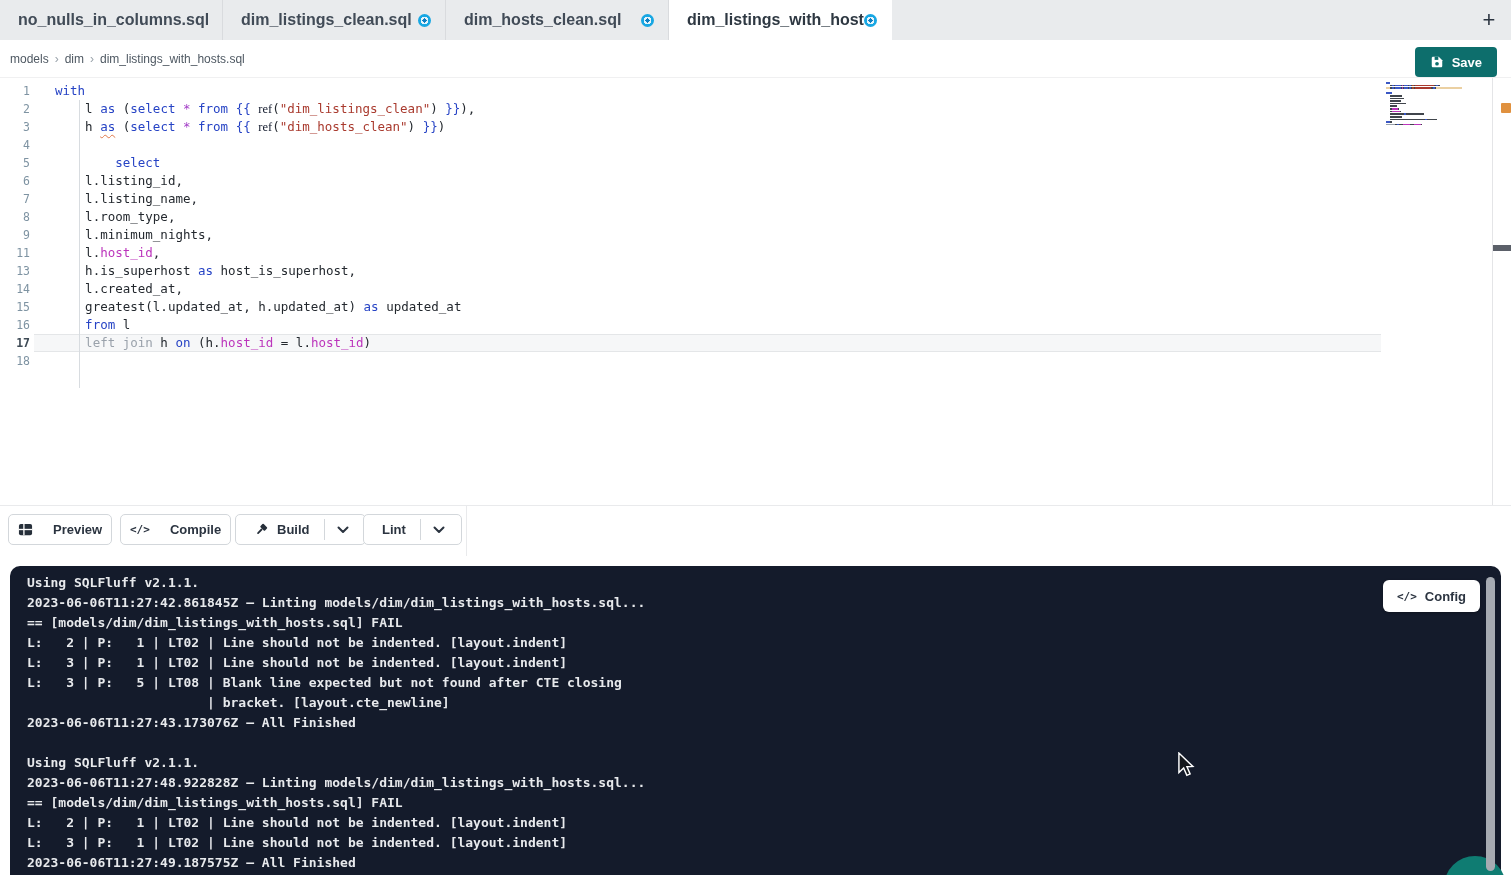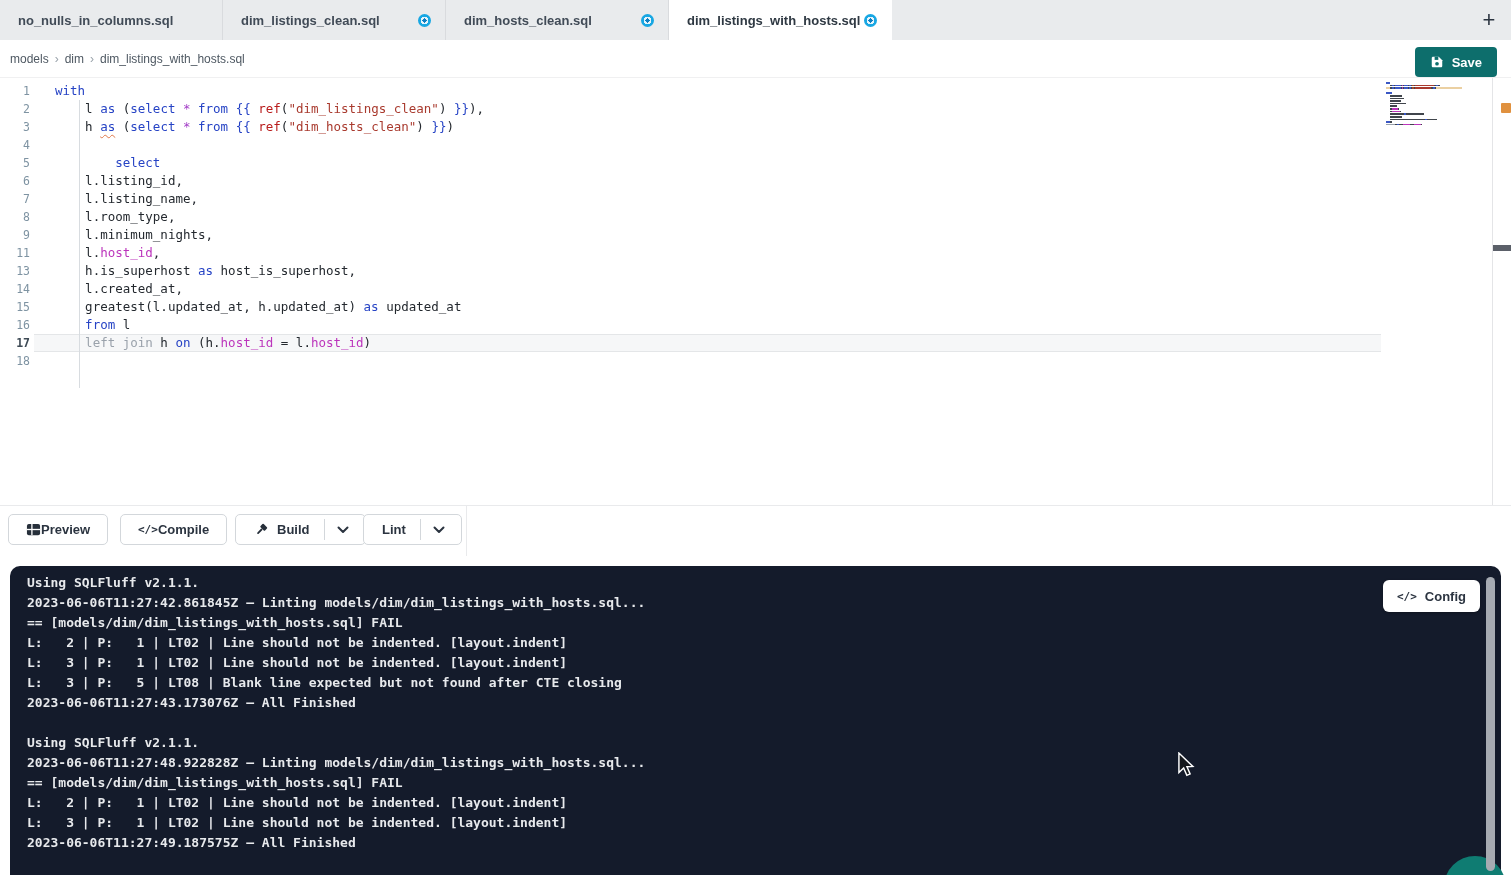--- a/index.html
+++ b/index.html
@@ -4,21 +4,21 @@
 <style>
   html,body{margin:0;padding:0;background:#fff;}
   .screen{position:relative;width:1511px;height:875px;overflow:hidden;background:#fff;
           font-family:"Liberation Sans",sans-serif;color:#2b3440;}
 
   
   .tabbar{position:absolute;top:0;left:0;right:0;height:40px;background:#e9ebed;display:flex;align-items:stretch;}
   .tabs{display:flex;}
   .ftab{width:223px;box-sizing:border-box;display:flex;align-items:center;
         padding:0 14px 0 18px;border-right:1px solid #d9dbde;background:#e9ebed;cursor:default;}
-  .ftab-label{font-size:13px;font-weight:700;color:#414b57;white-space:nowrap;overflow:hidden;}
+  .ftab-label{font-size:16px;font-weight:700;color:#414b57;white-space:nowrap;overflow:hidden;}
   .ftab.active{background:#fff;border-right:1px solid #fff;}
   .ftab.active .ftab-label{color:#2e3842;}
   .moddot{width:13px;height:13px;border-radius:50%;margin-left:auto;flex:none;
           background:radial-gradient(circle,#0f7fc2 0 2.2px,#e6f4fb 2.2px 3.7px,#18a7e3 3.7px 6.6px);}
   .plusbtn{margin-left:auto;width:44px;display:flex;align-items:center;justify-content:center;
            font-size:22px;font-weight:400;color:#2b3440;}
 
   
   .crumbrow{position:absolute;top:40px;left:0;right:0;height:38px;background:#fff;
             border-bottom:1px solid #f0f0f1;display:flex;align-items:center;padding-left:10px;box-sizing:border-box;}
@@ -31,38 +31,38 @@
   
   .editor{position:absolute;top:78px;left:0;width:1511px;height:427px;background:#fff;
           font-family:"DejaVu Sans Mono",monospace;font-size:12.5px;}
   .code-lines{position:absolute;top:4px;left:0;width:1381px;}
   .cl{display:flex;height:18px;line-height:18px;white-space:pre;}
   .ln{width:34px;flex:none;text-align:right;padding-right:4px;box-sizing:border-box;
       color:#7e93a2;font-size:11.5px;}
   .lc{flex:1;padding-left:21px;color:#24292f;}
   .cl.active .lc{background:#f6f7f8;box-shadow:inset 0 1px 0 #e4e6e8,inset 0 -1px 0 #e4e6e8;}
   .cl.active .ln{color:#3e4a55;font-weight:bold;}
-  .tk-k{color:#2643c5;} .tk-o{color:#a23bc6;} .tk-f{color:#b91c1c;} .tk-s{color:#a93a2e;}
+  .tk-k{color:#2643c5;} .tk-o{color:#a23bc6;} .tk-f{color:#0f172a;font-family:Liberation Serif, serif;} .tk-s{color:#a93a2e;}
   .tk-v{color:#bc35bc;} .tk-g{color:#9aa2ab;} .tk-p{color:#24292f;}
   .tk-sq{text-decoration-line:underline;text-decoration-style:wavy;text-decoration-color:#e0784a;
          text-decoration-thickness:1px;text-underline-offset:3px;}
   .indent-guide{position:absolute;left:79px;top:22px;width:1px;height:288px;background:#d8dce0;}
   .minimap{position:absolute;left:1386px;top:4px;width:76px;}
   .mmr{height:1.6px;margin-bottom:1.02px;display:flex;}
   .mmr.mm-hl{background:#ebd0a2;}
   .mseg{height:100%;flex:none;}
   .ruler{position:absolute;left:1492px;top:0;width:1px;height:427px;background:#e4e5e7;}
   .rmark-orange{position:absolute;left:1501px;top:25px;width:10px;height:10px;background:#e0913f;border-radius:1px;}
   .rmark-dark{position:absolute;left:1493px;top:167px;width:18px;height:6px;background:#5b6069;}
 
   
   .toolbar{position:absolute;top:505px;left:0;right:0;height:50px;background:#fff;border-top:1px solid #e9eaec;box-sizing:content-box;}
   .btn,.splitbtn{position:absolute;top:8px;height:31px;box-sizing:border-box;background:#fff;
        border:1px solid #d3d7db;border-radius:5px;}
-  .btn{display:flex;align-items:center;gap:0;padding:0 17px;font-size:13px;font-weight:700;color:#2b3440;}
+  .btn{display:flex;align-items:center;gap:20px;padding:0 9px;font-size:13px;font-weight:700;color:#2b3440;}
   .splitbtn{display:flex;align-items:stretch;padding:4px;}
   .split-main{display:flex;align-items:center;gap:8px;padding:0 14px;font-size:13px;font-weight:700;color:#2b3440;}
   .split-chev{width:36px;display:flex;align-items:center;justify-content:center;border-left:1px solid #d3d7db;}
   .tdivider{position:absolute;left:466px;top:0;width:1px;height:50px;background:#e9eaec;}
   .rtabs{position:absolute;left:497px;top:0;height:50px;display:flex;gap:32px;}
   .rtab{position:relative;display:flex;align-items:center;font-size:13px;color:#454e59;}
   .rtab.active{color:#2e363e;}
   .rtab.active::after{content:"";position:absolute;left:-3px;right:-3px;bottom:3px;height:3px;background:#707783;}
 
   
@@ -307,20 +307,21 @@
   </div>
 
   <div class="terminal">
     <div>
         <div class="tline">Using SQLFluff v2.1.1.</div>
         <div class="tline">2023-06-06T11:27:42.861845Z — Linting models/dim/dim_listings_with_hosts.sql...</div>
         <div class="tline">== [models/dim/dim_listings_with_hosts.sql] FAIL</div>
         <div class="tline">L:   2 | P:   1 | LT02 | Line should not be indented. [layout.indent]</div>
         <div class="tline">L:   3 | P:   1 | LT02 | Line should not be indented. [layout.indent]</div>
         <div class="tline">L:   3 | P:   5 | LT08 | Blank line expected but not found after CTE closing</div>
+        <div class="tline">                       | bracket. [layout.cte_newline]</div>
         <div class="tline">2023-06-06T11:27:43.173076Z — All Finished</div>
         <div class="tline"></div>
         <div class="tline">Using SQLFluff v2.1.1.</div>
         <div class="tline">2023-06-06T11:27:48.922828Z — Linting models/dim/dim_listings_with_hosts.sql...</div>
         <div class="tline">== [models/dim/dim_listings_with_hosts.sql] FAIL</div>
         <div class="tline">L:   2 | P:   1 | LT02 | Line should not be indented. [layout.indent]</div>
         <div class="tline">L:   3 | P:   1 | LT02 | Line should not be indented. [layout.indent]</div>
         <div class="tline">2023-06-06T11:27:49.187575Z — All Finished</div>
       </div>
     <button class="configbtn">

